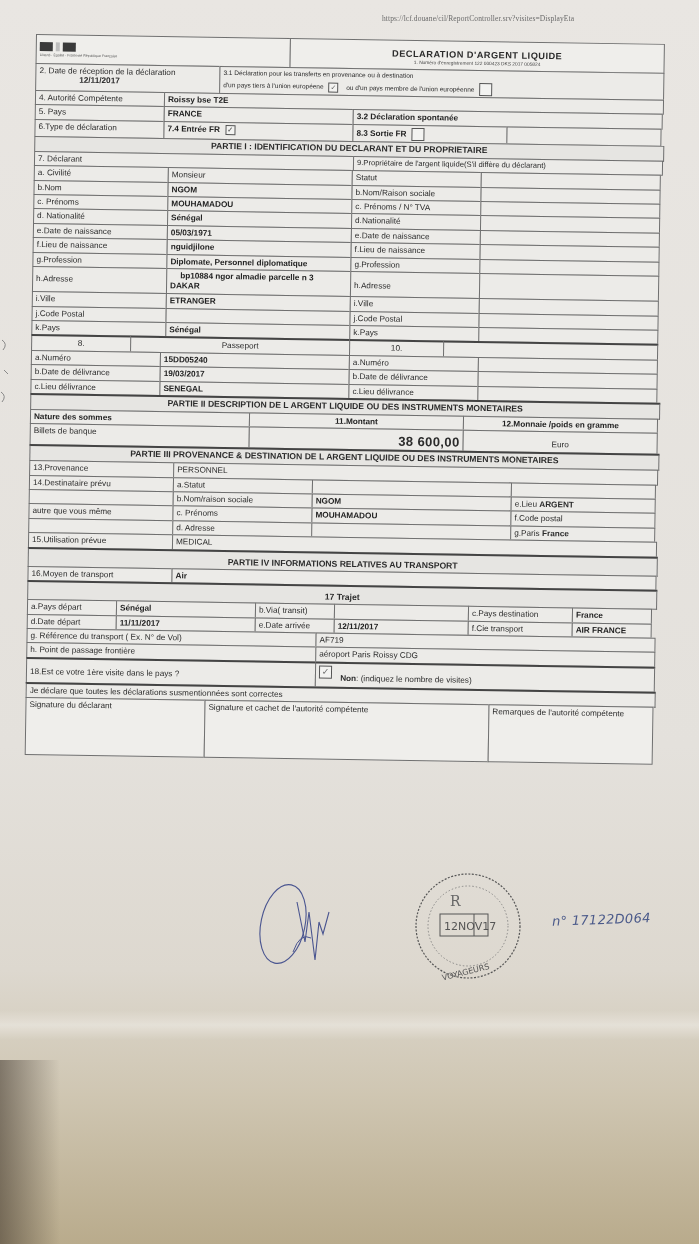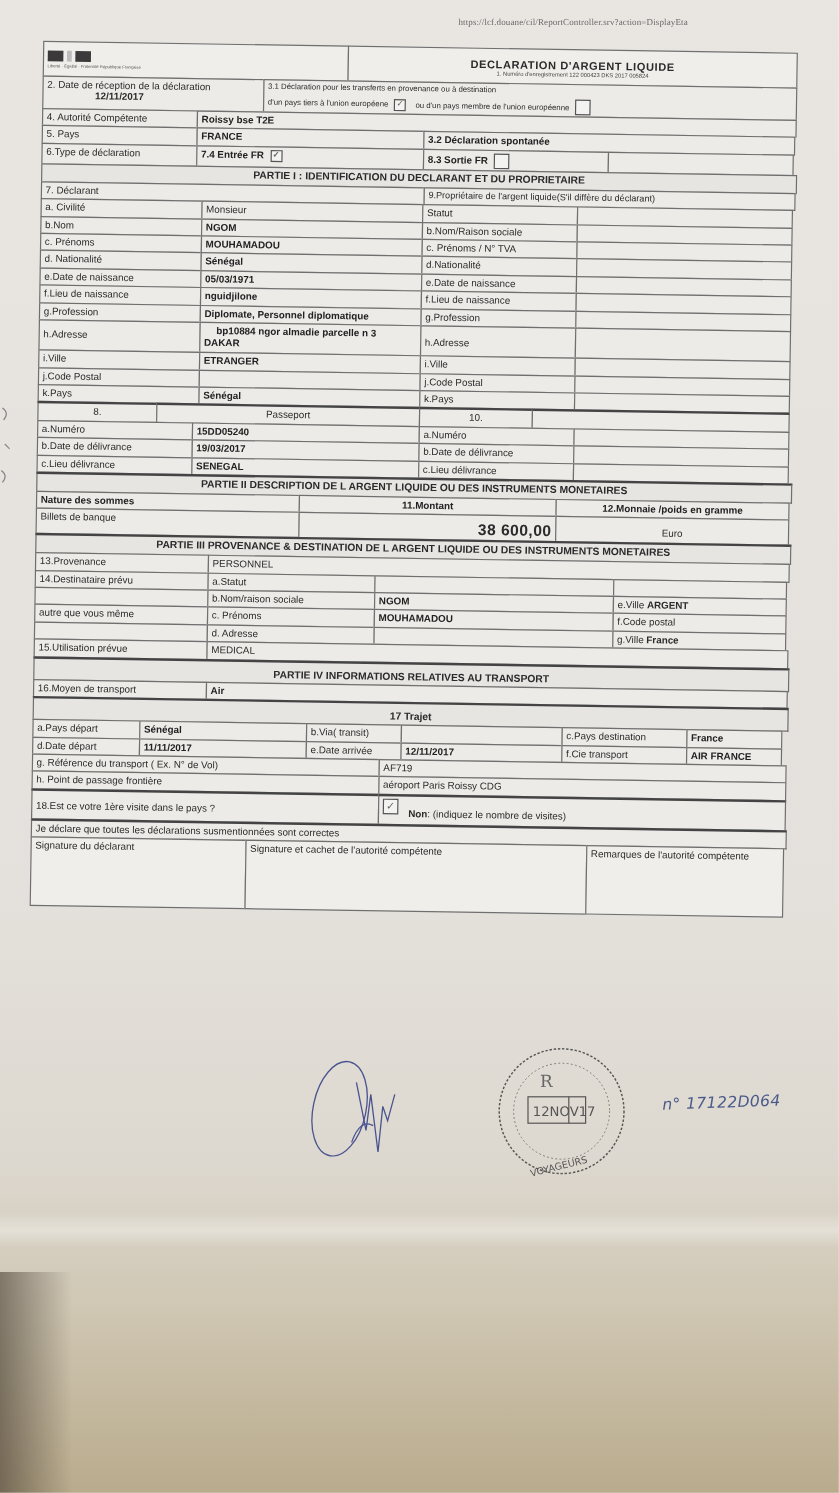--- a/index.html
+++ b/index.html
@@ -41,21 +41,21 @@
 
 <div class="fold"></div>
 <div class="shadow-left"></div>
 
 <svg class="side-marks" viewBox="0 0 14 80">
   <path d="M2 10 Q8 14 3 20" stroke="#888" fill="none" stroke-width="1"></path>
   <path d="M4 40 L8 44" stroke="#888" stroke-width="1"></path>
   <path d="M1 62 Q7 66 2 72" stroke="#888" fill="none" stroke-width="1"></path>
 </svg>
 
-<div class="url">https://lcf.douane/cil/ReportController.srv?action=DisplayEta</div>
+<div class="url">https://lcf.douane/cil/ReportController.srv?visites=DisplayEta</div>
 
 <div class="form">
 
   <div class="row">
     <div class="c white" style="width:255px;height:30px;">
       <div class="logo-box">
         <div class="logo-flag">
           <span style="width:14px;background:#3a3a3a;"></span>
           <span style="width:4px;background:#bdbdbd;"></span>
           <span style="width:14px;background:#3a3a3a;"></span>
@@ -236,33 +236,33 @@
   <div class="row">
     <div class="c" style="width:145px;">14.Destinataire prévu</div>
     <div class="c" style="width:140px;">a.Statut</div>
     <div class="c" style="width:200px;"></div>
     <div class="c" style="width:145px;"></div>
   </div>
   <div class="row">
     <div class="c" style="width:145px;"></div>
     <div class="c" style="width:140px;">b.Nom/raison sociale</div>
     <div class="c val" style="width:200px;">NGOM</div>
-    <div class="c" style="width:145px;"><span>e.Ville</span> <b>ARGENT</b></div>
+    <div class="c" style="width:145px;"><span>e.Lieu</span> <b>ARGENT</b></div>
   </div>
   <div class="row">
     <div class="c" style="width:145px;">autre que vous même</div>
     <div class="c" style="width:140px;">c. Prénoms</div>
     <div class="c val" style="width:200px;">MOUHAMADOU</div>
     <div class="c" style="width:145px;">f.Code postal</div>
   </div>
   <div class="row">
     <div class="c" style="width:145px;"></div>
     <div class="c" style="width:140px;">d. Adresse</div>
     <div class="c" style="width:200px;"></div>
-    <div class="c" style="width:145px;"><span>g.Ville</span> <b>France</b></div>
+    <div class="c" style="width:145px;"><span>g.Paris</span> <b>France</b></div>
   </div>
   <div class="row">
     <div class="c" style="width:145px;">15.Utilisation prévue</div>
     <div class="c" style="width:485px;">MEDICAL</div>
   </div>
 
   <div class="row">
       <div class="c head thick" style="width:630px;height:20px;padding-top:6px;">PARTIE IV INFORMATIONS RELATIVES AU TRANSPORT</div>
     </div>
   <div class="row">

